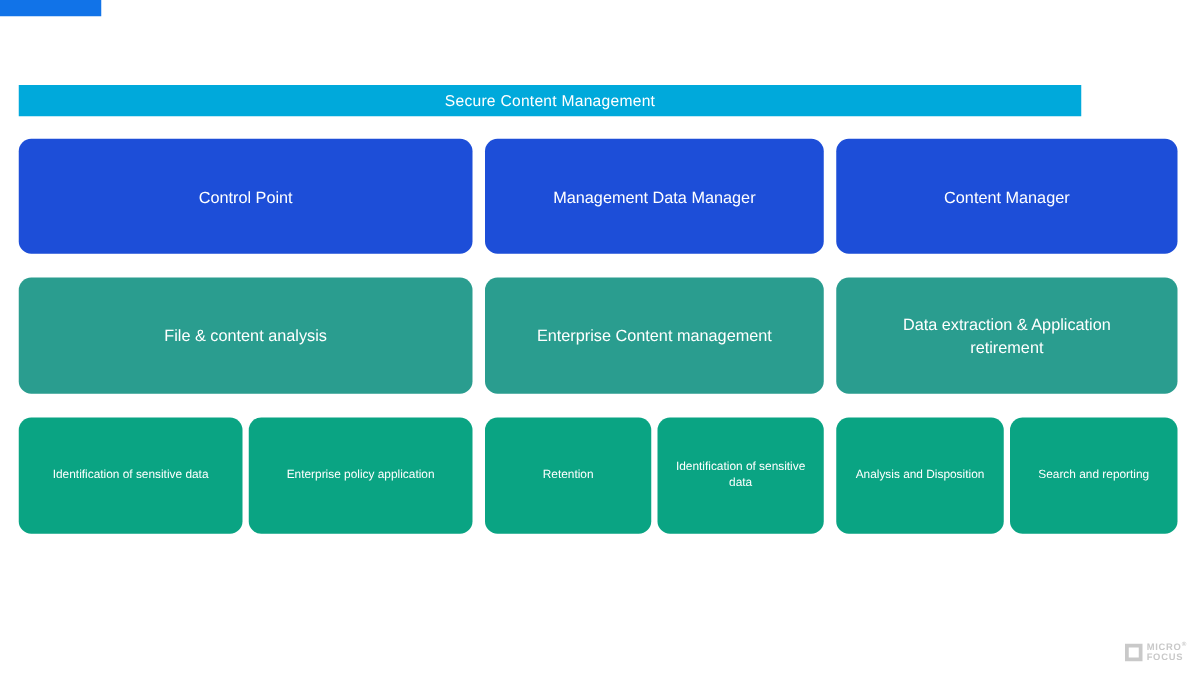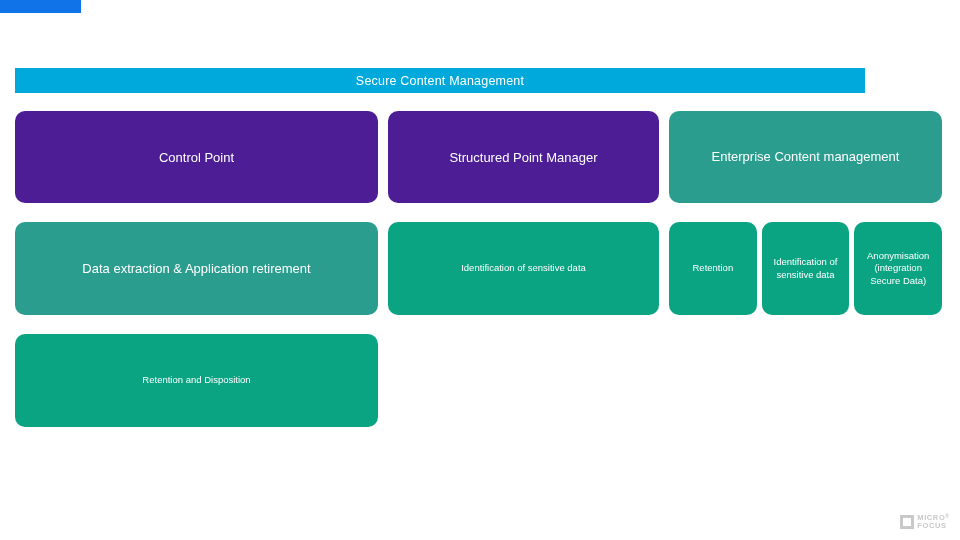--- a/index.html
+++ b/index.html
@@ -50,21 +50,21 @@
   .box {
     border-radius: 10px;
     color: #ffffff;
     display: flex;
     align-items: center;
     justify-content: center;
     text-align: center;
     box-sizing: border-box;
   }
   .product {
-    background: #4c1d95;
+    background: #1d4ed8;
     font-size: 13px;
   }
   .capability {
     background: #2a9d8f;
     font-size: 13px;
     padding: 0 24px;
     line-height: 1.35;
   }
   .feature-group {
     display: flex;
@@ -111,37 +111,40 @@
 
   <div class="corner-tab"></div>
 
   <div class="banner">
     <span>Secure Content Management</span>
   </div>
 
   <div class="board">
 
     <div class="box product">Control Point</div>
-    <div class="box product">Structured Point Manager</div>
+    <div class="box product">Management Data Manager</div>
+    <div class="box product">Content Manager</div>
 
+    <div class="box capability">File &amp; content analysis</div>
     <div class="box capability">Enterprise Content management</div>
     <div class="box capability">Data extraction &amp; Application retirement</div>
 
     <div class="feature-group">
       <div class="box feature">Identification of sensitive data</div>
+      <div class="box feature">Enterprise policy application</div>
     </div>
 
     <div class="feature-group">
       <div class="box feature">Retention</div>
       <div class="box feature">Identification of sensitive data</div>
-      <div class="box feature">Anonymisation (integration Secure Data)</div>
     </div>
 
     <div class="feature-group">
-      <div class="box feature">Retention and Disposition</div>
+      <div class="box feature">Analysis and Disposition</div>
+      <div class="box feature">Search and reporting</div>
     </div>
 
   </div>
 
   <div class="logo">
     <div class="logo-square"></div>
     <div class="logo-text">
       <span>MICRO</span><span class="tm">®</span><br>
       <span>FOCUS</span>
     </div>

